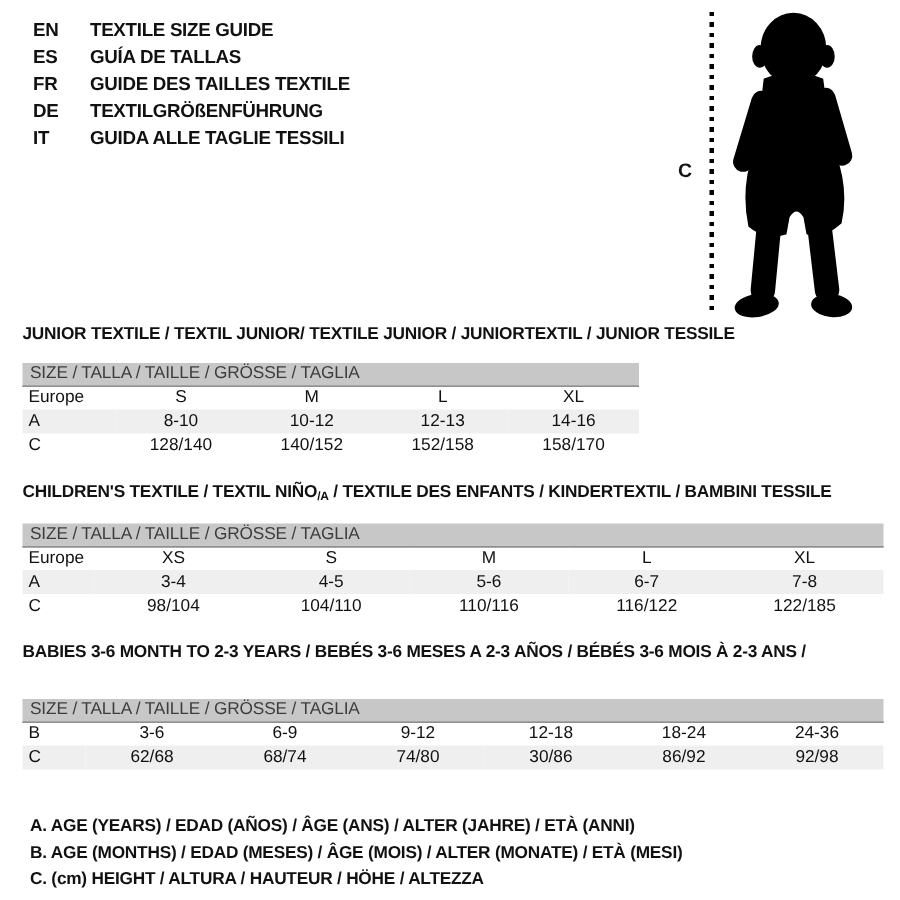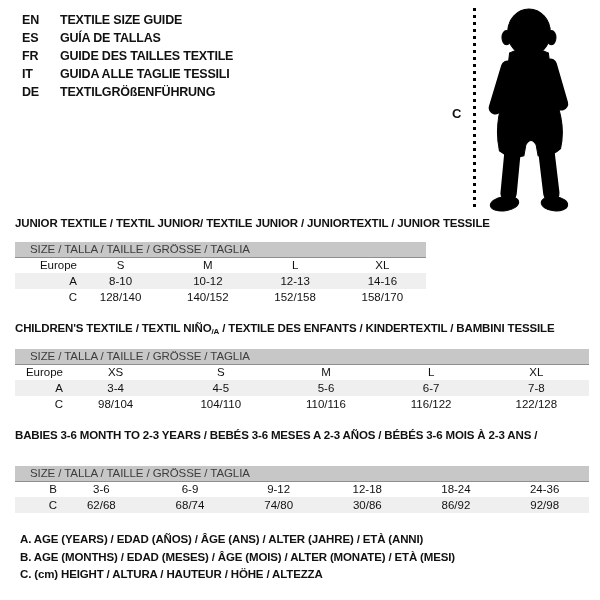--- a/index.html
+++ b/index.html
@@ -30,52 +30,52 @@
   #title2{left:15px;top:320px;}
   #title3{left:15px;top:427px;}
   .t-sub{font-size:8px;vertical-align:-2px;}
   
   table{border-collapse:collapse;table-layout:fixed;position:absolute;font-size:11.5px;color:var(--ink);}
   #table1{left:15px;top:242px;width:411px;}
   #table2{left:15px;top:349px;width:574px;}
   #table3{left:15px;top:466px;width:574px;}
   thead th{
     background:var(--header-bg);color:var(--header-text);font-weight:normal;
-    text-align:left;padding:1px 0 1px 15px;font-size:11.5px;height:15px;
+    text-align:left;padding:1px 0 1px 5px;font-size:11.5px;height:15px;
     border-bottom:1px solid #8f8f8f;letter-spacing:-0.1px;
   }
   tbody td{height:16px;padding:0;text-align:center;font-weight:normal;}
-  tbody td.row-label{text-align:right;padding-left:4px;}
+  tbody td.row-label{text-align:left;padding-left:4px;}
   tr.shaded{background:var(--shaded);}
   
-  .legend{position:absolute;left:20px;top:531px;font-weight:bold;font-size:11.5px;line-height:17.6px;letter-spacing:-0.15px;}
+  .legend{position:absolute;left:20px;top:543px;font-weight:bold;font-size:11.5px;line-height:17.6px;letter-spacing:-0.15px;}
 </style>
 </head>
 <body>
 
 <div class="lang-block">
     <div class="lang-row">
       <span class="lang-code">EN</span>
       <span class="lang-title">TEXTILE SIZE GUIDE</span>
     </div>
     <div class="lang-row">
       <span class="lang-code">ES</span>
       <span class="lang-title">GUÍA DE TALLAS</span>
     </div>
     <div class="lang-row">
       <span class="lang-code">FR</span>
       <span class="lang-title">GUIDE DES TAILLES TEXTILE</span>
     </div>
     <div class="lang-row">
+      <span class="lang-code">DE</span>
+      <span class="lang-title">TEXTILGRÖßENFÜHRUNG</span>
+    </div>
+    <div class="lang-row">
       <span class="lang-code">IT</span>
       <span class="lang-title">GUIDA ALLE TAGLIE TESSILI</span>
-    </div>
-    <div class="lang-row">
-      <span class="lang-code">DE</span>
-      <span class="lang-title">TEXTILGRÖßENFÜHRUNG</span>
     </div>
   </div>
 
 <div class="dash-line"></div>
 <span class="c-label">C</span>
 <svg class="baby-svg" viewBox="0 0 100 208" aria-hidden="true">
   <ellipse cx="48" cy="26" rx="21" ry="23"></ellipse>
   <ellipse cx="26" cy="31" rx="4.5" ry="7"></ellipse>
   <ellipse cx="70" cy="31" rx="4.5" ry="7"></ellipse>
   <path d="M29 46 Q48 38 67 46 L74 98 Q48 110 23 98 Z"></path>
@@ -162,21 +162,21 @@
         <td>5-6</td>
         <td>6-7</td>
         <td>7-8</td>
       </tr>
       <tr>
         <td class="row-label">C</td>
         <td>98/104</td>
         <td>104/110</td>
         <td>110/116</td>
         <td>116/122</td>
-        <td>122/128</td>
+        <td>122/185</td>
       </tr>
     </tbody>
   </table>
 
 <div class="section-title" id="title3">
     <div><span>BABIES 3-6 MONTH TO 2-3 YEARS / BEBÉS 3-6 MESES A 2-3 AÑOS / BÉBÉS 3-6 MOIS À 2-3 ANS /</span></div>
   </div>
 <table id="table3">
     <colgroup>
       <col style="width: 42px;">

